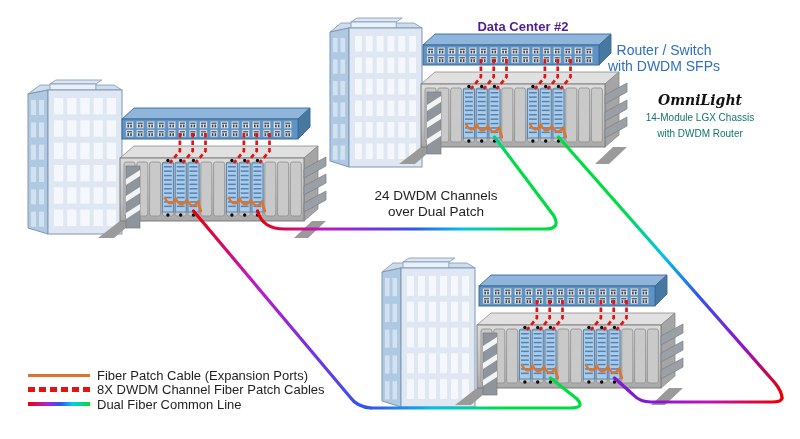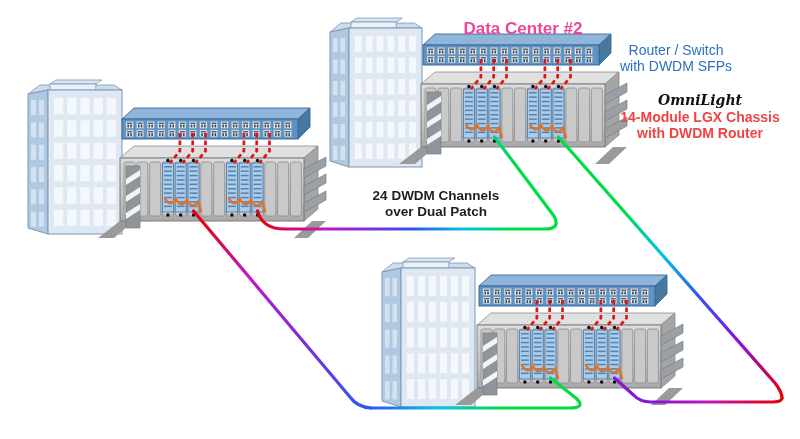--- a/index.html
+++ b/index.html
@@ -1,25 +1,25 @@
 <!DOCTYPE html>
 <html><head>
 <meta charset="utf-8">
 <style>
   html,body{margin:0;padding:0;background:#fff;}
   .canvas{position:relative;width:800px;height:439px;background:#fff;overflow:hidden;
           font-family:"Liberation Sans",sans-serif;}
   #diagram{position:absolute;left:0;top:0;}
   .lbl{position:absolute;text-align:center;white-space:nowrap;}
-  .dcname{color:#ec4899;font-size:17px;font-weight:bold;text-align:center;}
-  .router-label{color:#2E6FBE;font-size:14px;line-height:16px;padding-left:12px;}
+  .dcname{color:#4c1d95;font-size:13px;font-weight:bold;text-align:center;}
+  .router-label{color:#2E6FBE;font-size:14px;line-height:16px;}
   .omni{color:#111;font-family:"DejaVu Serif","Liberation Serif",serif;
         font-size:14px;font-weight:bold;font-style:italic;}
-  .chassis-lab{color:#ef4444;font-size:14px;font-weight:bold;line-height:15.5px;}
-  .channels{color:#1E1E1E;font-size:13.5px;line-height:15.5px;font-weight:bold;}
+  .chassis-lab{color:#0f766e;font-size:10px;font-weight:normal;line-height:15.5px;}
+  .channels{color:#1E1E1E;font-size:13.5px;line-height:15.5px;}
   .legend{position:absolute;left:28px;top:368px;}
   .legend-row{display:flex;align-items:center;height:14.6px;}
   .sw{display:inline-block;width:62px;margin-right:7px;flex:0 0 62px;}
   .sw1{height:3px;background:#E0732A;}
   .sw2{height:5px;background:repeating-linear-gradient(90deg,#E21313 0 7px,transparent 7px 11px);}
   .sw3{height:4px;background:linear-gradient(90deg,#EE0000,#B21FD6 30%,#2F55EE 52%,#00CCEE 72%,#00DD44 95%);}
   .lt{font-size:13px;color:#1E1E1E;white-space:nowrap;}
 </style>
 </head>
 <body>
@@ -997,13 +997,27 @@
   <div class="lbl chassis-lab" style="left:607px;top:110px;width:186px">
     <div>14-Module LGX Chassis</div>
     <div>with DWDM Router</div>
   </div>
 
   <div class="lbl channels" style="left:362px;top:188px;width:148px">
     <div>24 DWDM Channels</div>
     <div>over Dual Patch</div>
   </div>
 
+  <div class="legend">
+    <div class="legend-row">
+      <span class="sw sw1"></span>
+      <span class="lt">Fiber Patch Cable (Expansion Ports)</span>
+    </div>
+    <div class="legend-row">
+      <span class="sw sw2"></span>
+      <span class="lt">8X DWDM Channel Fiber Patch Cables</span>
+    </div>
+    <div class="legend-row">
+      <span class="sw sw3"></span>
+      <span class="lt">Dual Fiber Common Line</span>
+    </div>
+  </div>
 </div>
 
 </body></html>

